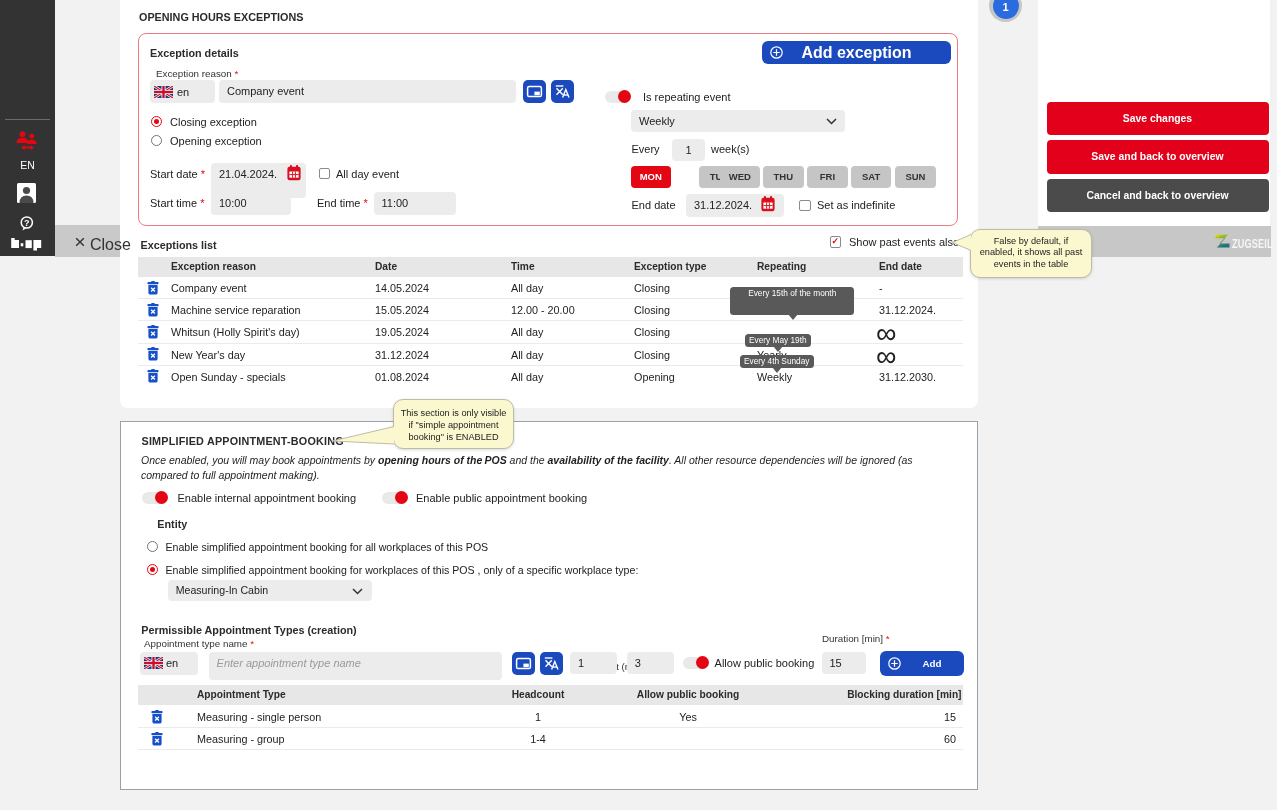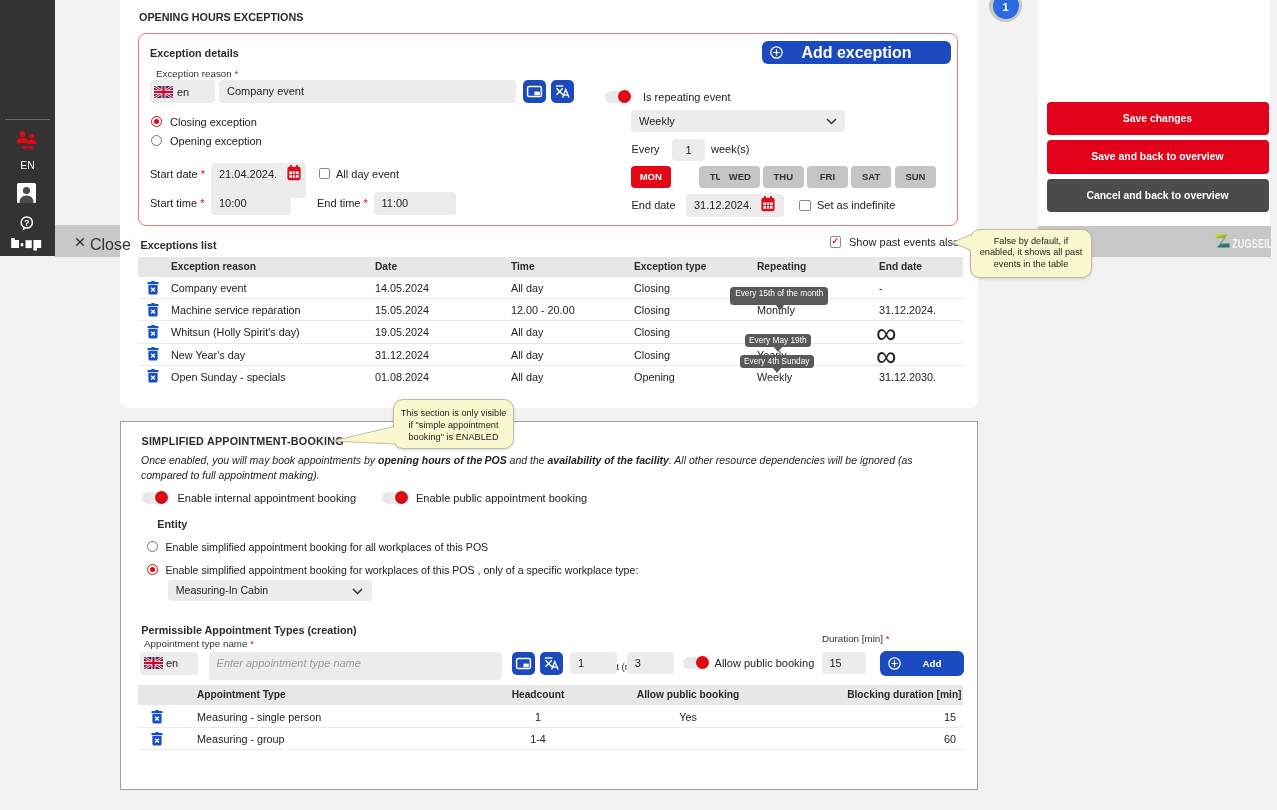--- a/index.html
+++ b/index.html
@@ -269,21 +269,21 @@
       </svg>
     </div>
   <div style="left:33px;">Open Sunday - specials</div>
     <div style="left:237px;">01.08.2024</div>
     <div style="left:373px;">All day</div>
     <div style="left:496px;">Opening</div>
     <div style="left:619px;">Weekly</div>
     <div style="left:741px;">31.12.2030.</div>
 </div>
 
-<div class="dtip" style="left:730.2px;top:287px;height:18px;line-height:13px;padding:0 5px;">Every 15th of the month</div>
+<div class="dtip" style="left:730.2px;top:287px;height:28px;line-height:13px;padding:0 18px;">Every 15th of the month</div>
 <div class="dtip" style="left:745px;top:334.3px;height:13px;line-height:13px;padding:0 4px;">Every May 19th</div>
 <div class="dtip" style="left:739.5px;top:355px;height:13px;line-height:13px;padding:0 4.5px;">Every 4th Sunday</div>
 
 <div class="ytip" style="left:970px;top:229px;width:122px;height:48.5px;padding-top:6px;line-height:11.3px;">False by default, if<br>enabled, it shows all past<br>events in the table</div>
 <svg class="abs" style="left:952px;top:233.5px;z-index:41" width="19" height="17" viewBox="0 0 19 17">
     <polygon points="0.5,8.5 19,0.5 19,16.5" fill="#fbf8cf" stroke="#bcbca8" stroke-width="1"></polygon>
     <rect x="18" y="1.5" width="2" height="14" fill="#fbf8cf"></rect>
   </svg>
 
 <div class="abs" style="left:120px;top:421px;width:858px;height:369px;background:#fff;border:1px solid #98a0ac;"></div>

